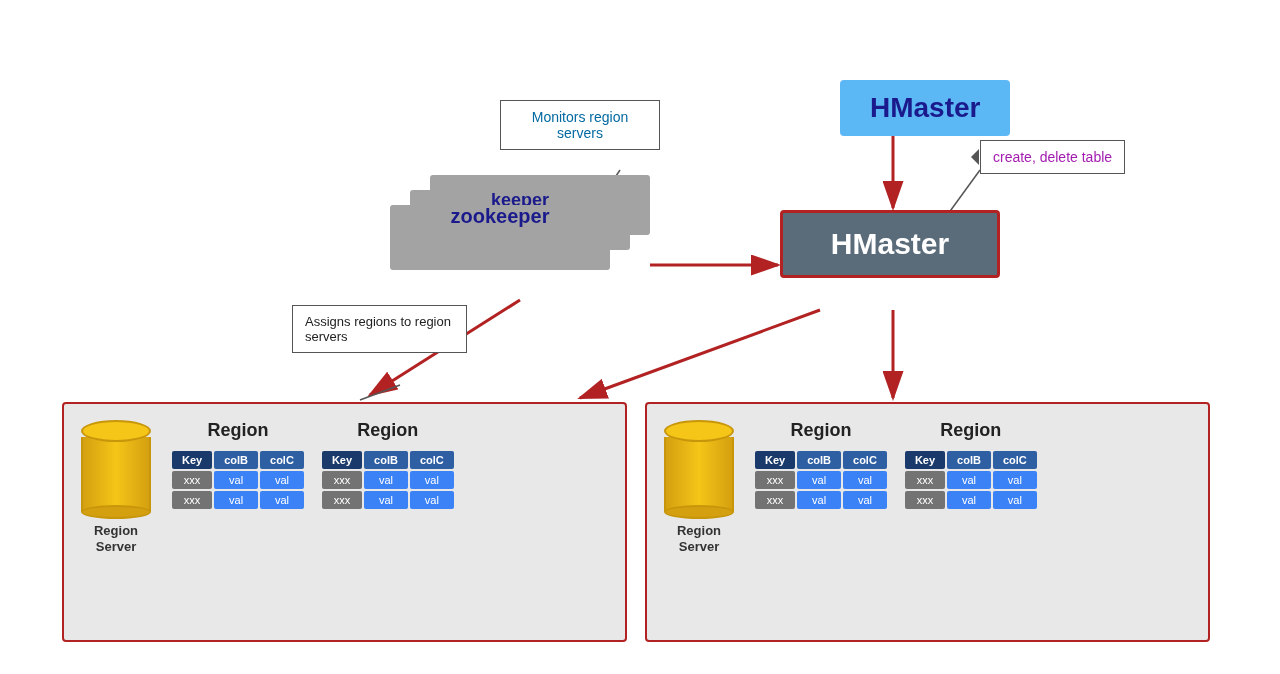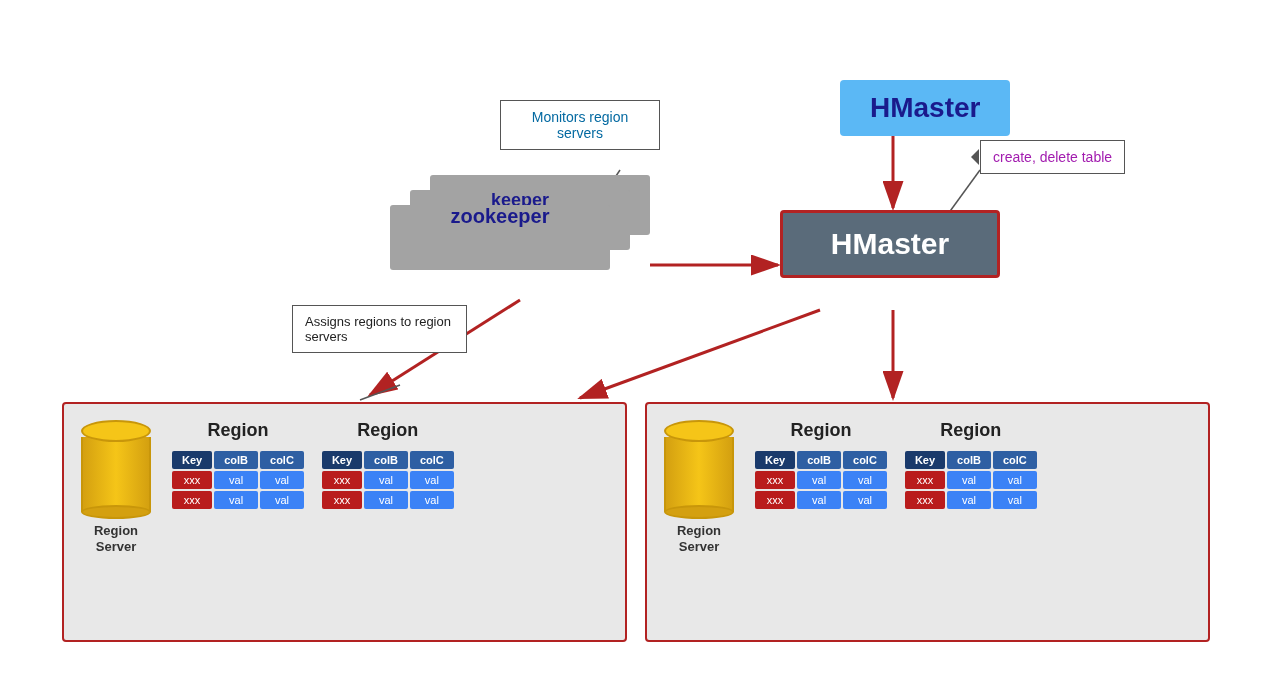--- a/index.html
+++ b/index.html
@@ -234,21 +234,21 @@
     }
     .region-table td {
       background: #3b82f6;
       color: #fff;
       font-size: 11px;
       padding: 3px 10px;
       text-align: center;
       border-radius: 2px;
     }
     .region-table td.key-col {
-      background: #b91c1c;
+      background: #737373;
     }
     .region-table th.key-col {
       background: #1a3a6b;
     }
 
     
     .arrows-svg {
       position: absolute;
       top: 0; left: 0;
       width: 1280px;

